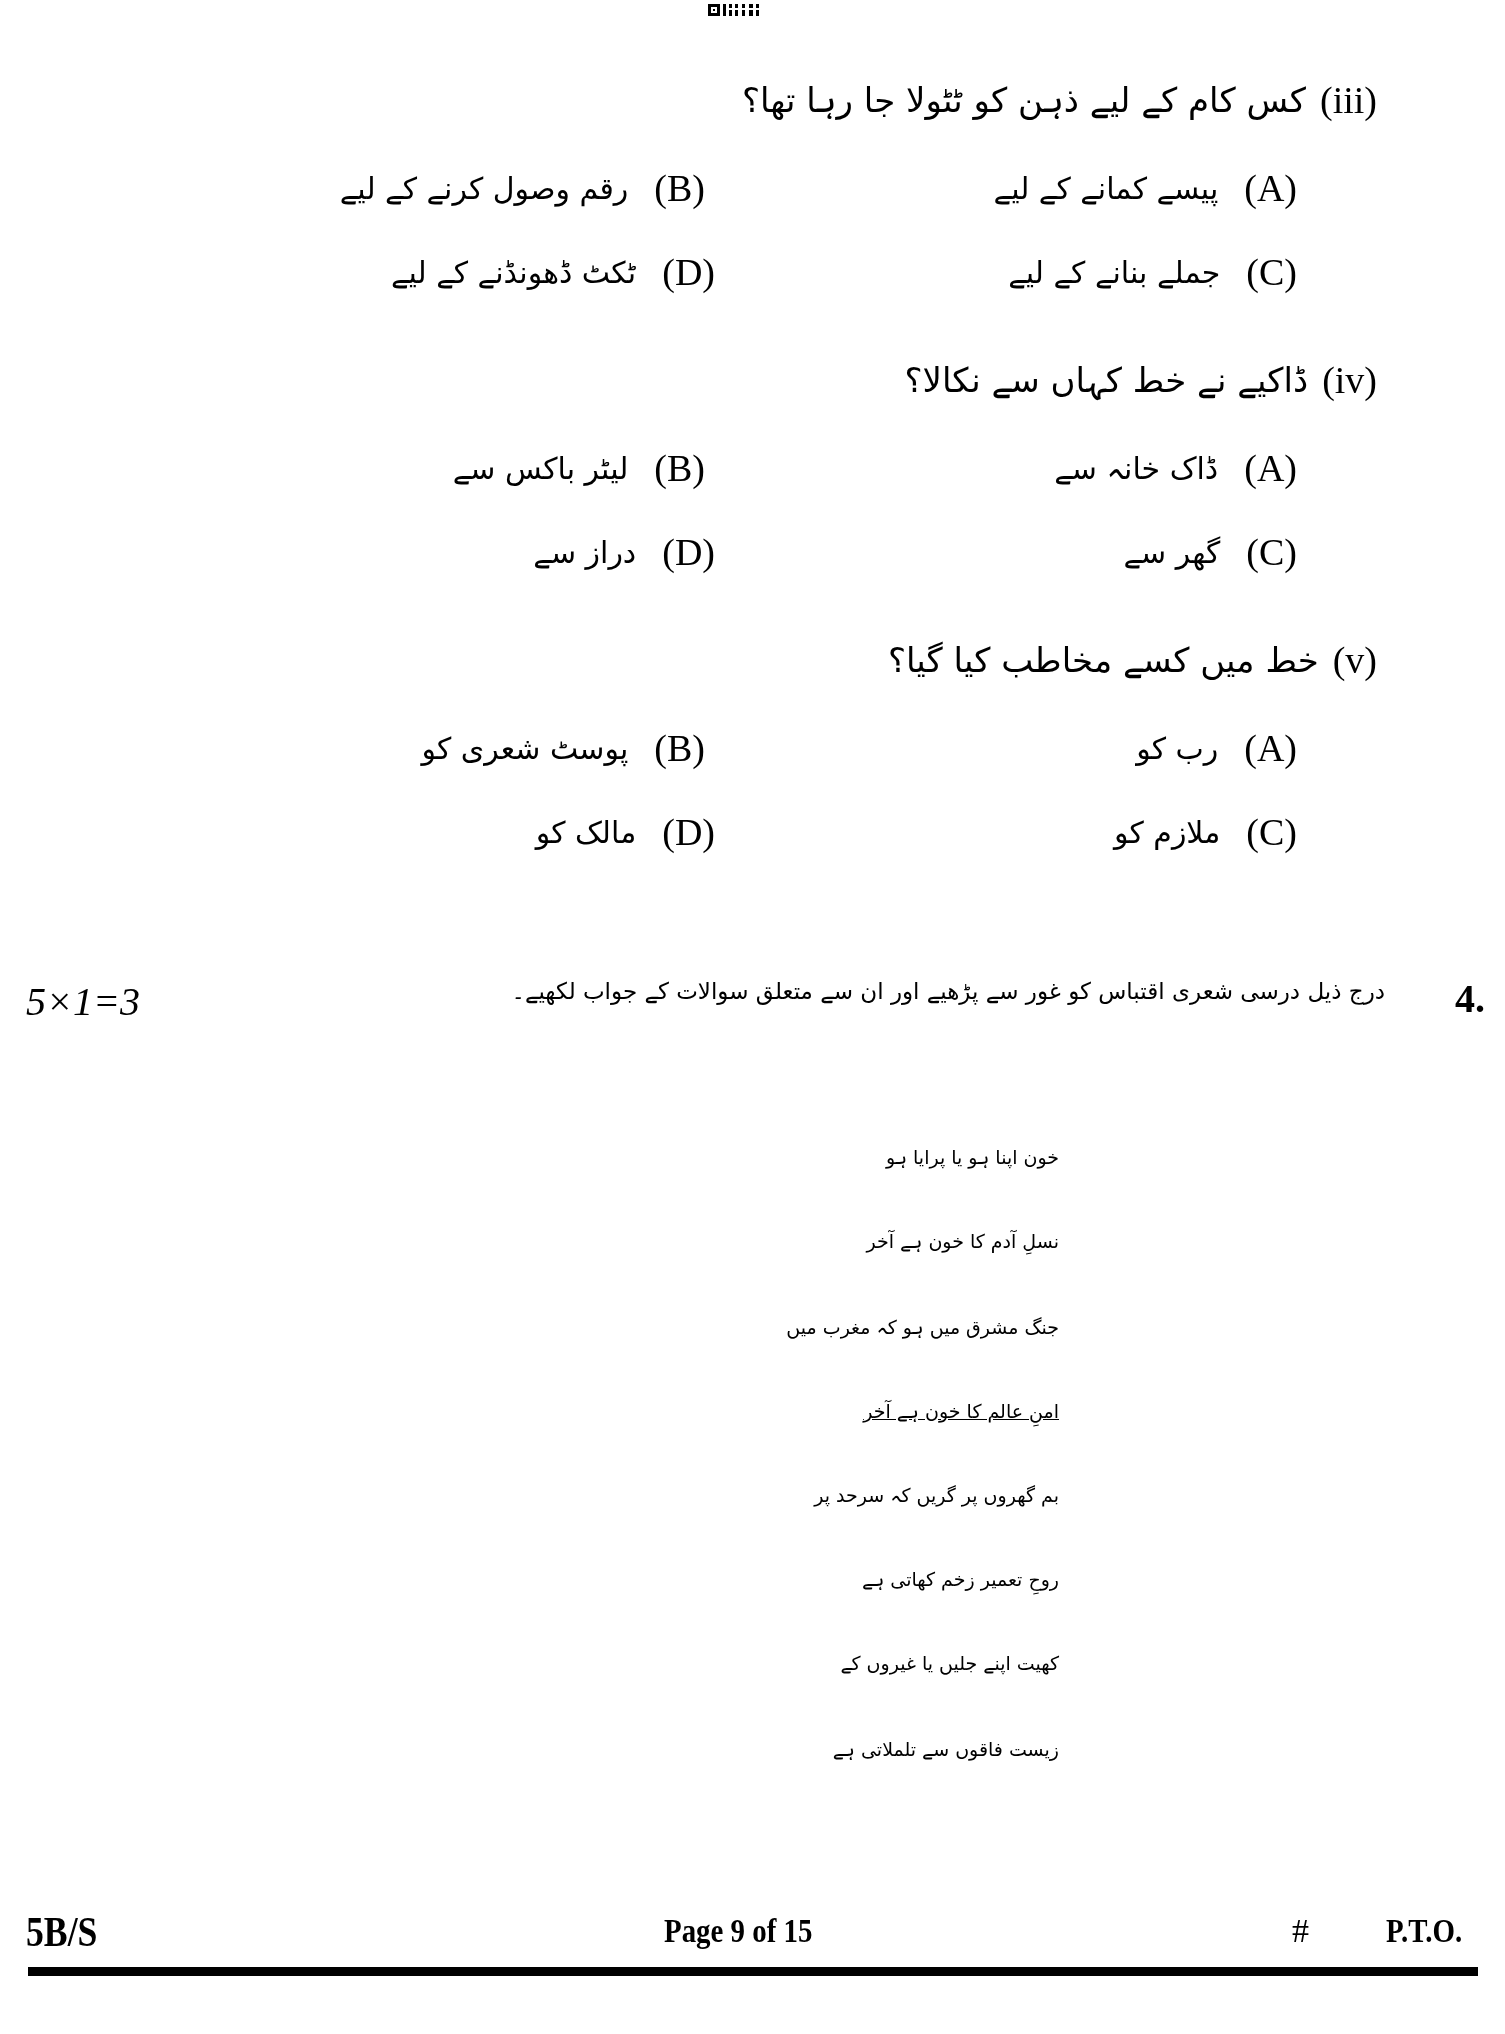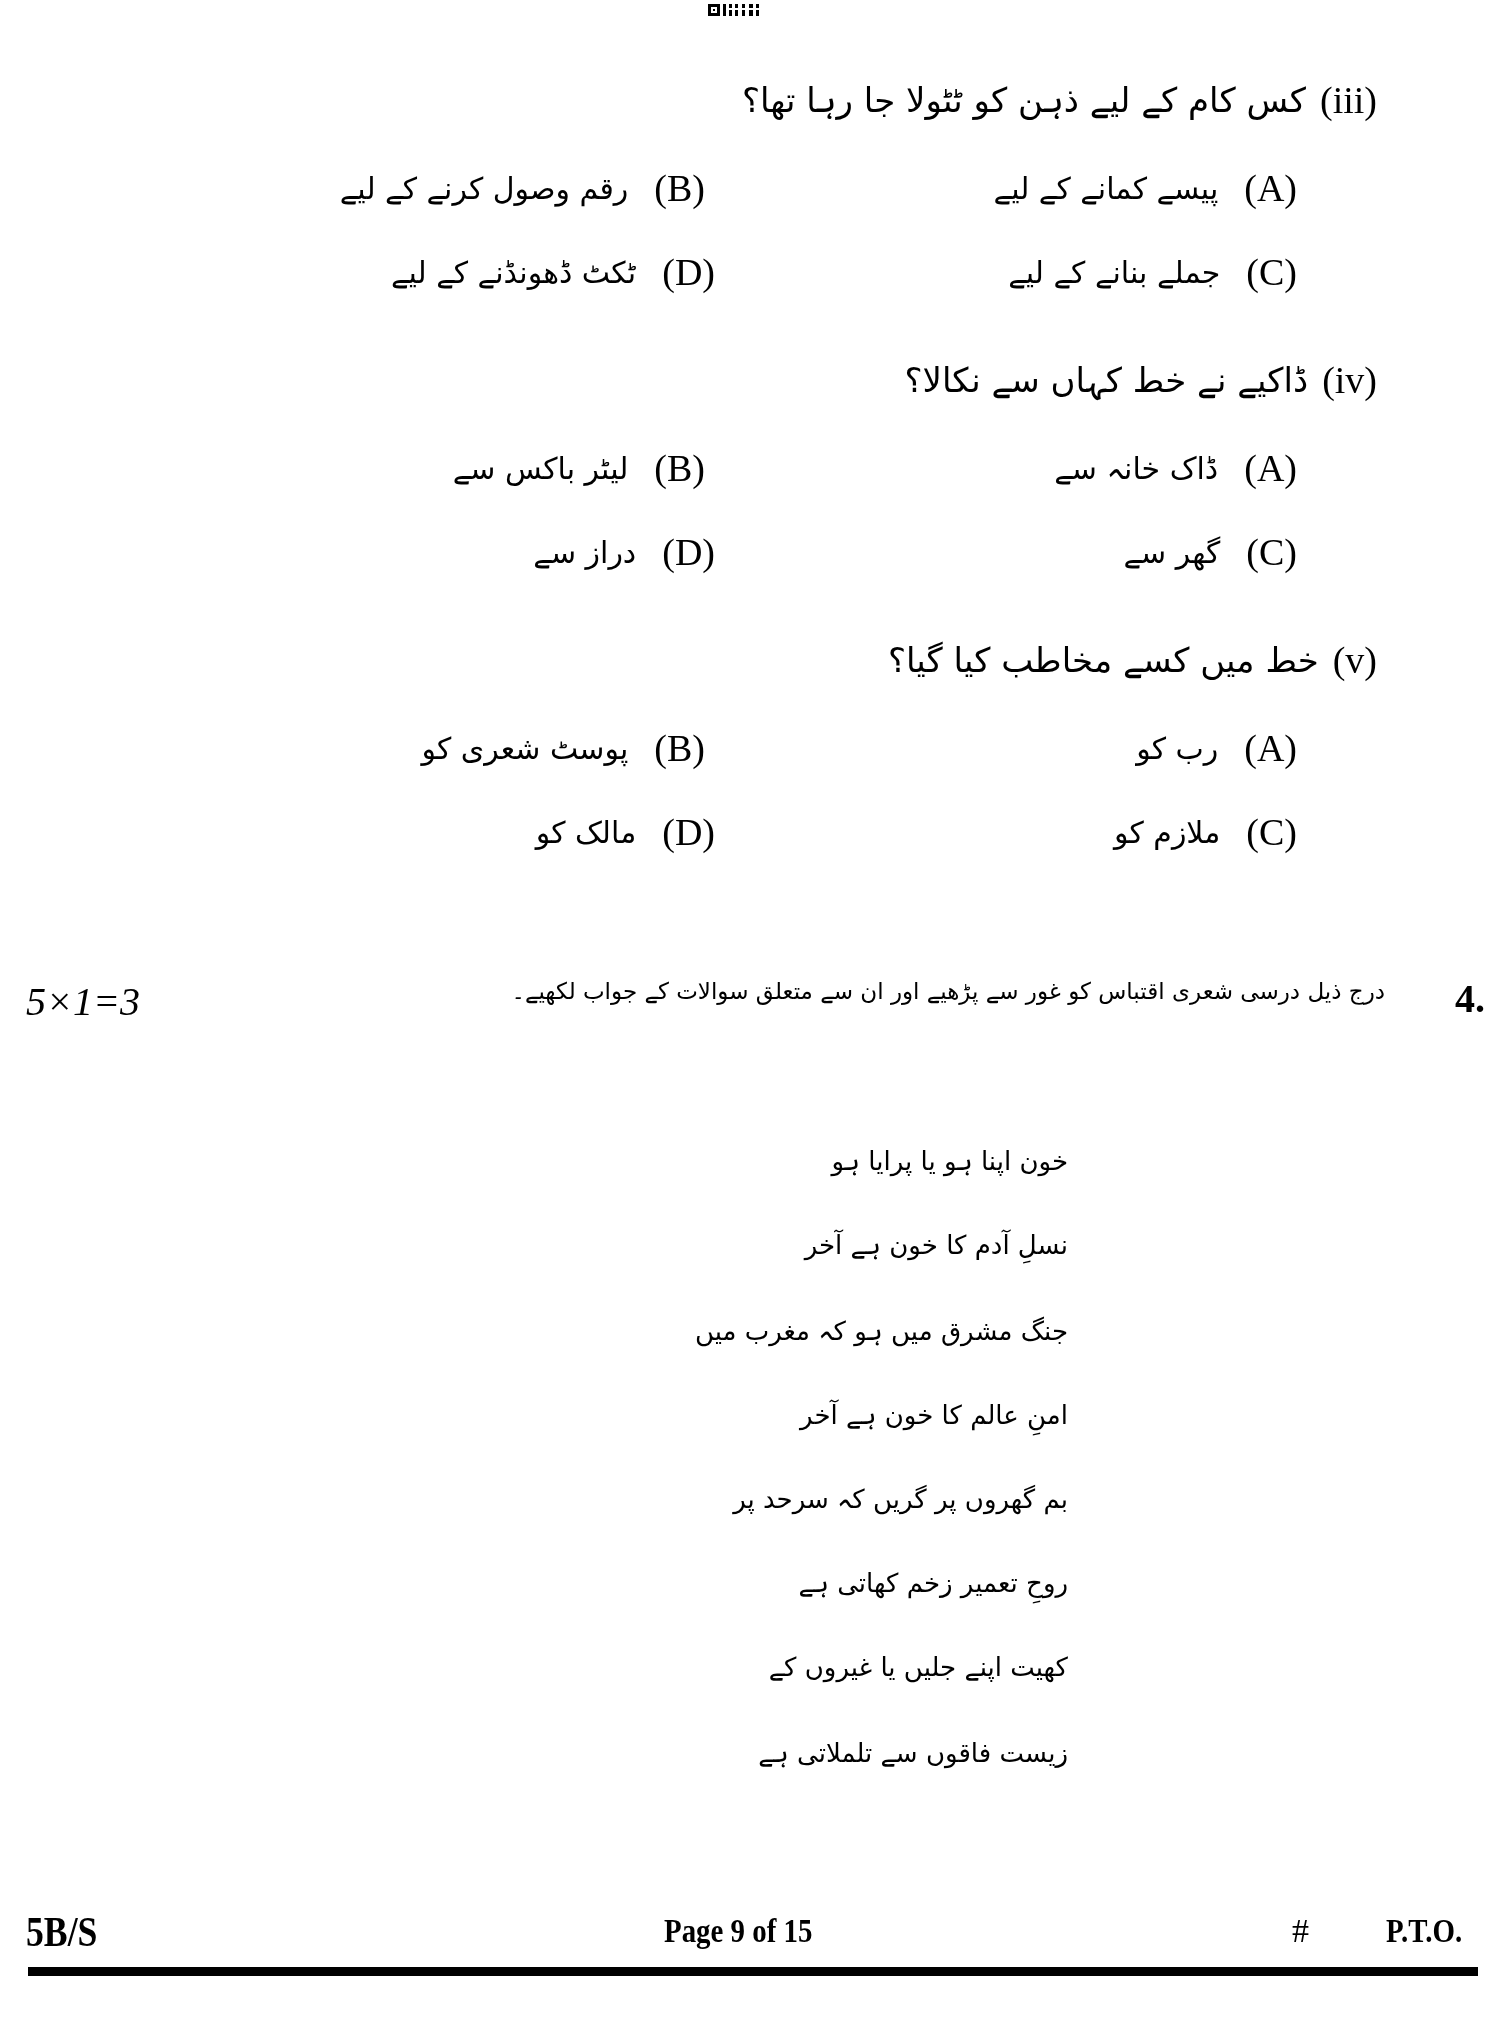--- a/index.html
+++ b/index.html
@@ -61,24 +61,24 @@
     .q4-text {
       right: 120px; top: 978px;
       direction: rtl; font-family: "DejaVu Sans", sans-serif; font-size: 23px; white-space: nowrap;
     }
     .q4-marks {
       left: 26px; top: 978px;
       font-family: "Liberation Serif", serif; font-style: italic; font-size: 40px;
     }
 
     .poem-line {
-      right: 437px;
+      right: 446px;
       direction: rtl;
       font-family: "DejaVu Sans", sans-serif;
-      font-size: 26px;
+      font-size: 19px;
       white-space: nowrap;
       text-align: right;
     }
 
     .footer-left {
       left: 26px; top: 1908px;
       font-family: "Liberation Serif", serif; font-weight: bold; font-size: 42px;
       transform: scaleX(0.85); transform-origin: left center;
     }
     .footer-center {
@@ -171,21 +171,21 @@
   <span class="txt">مالک کو</span>
 </div>
 
 <div class="abs q4-num">4.</div>
 <div class="abs q4-text">درج ذیل درسی شعری اقتباس کو غور سے پڑھیے اور ان سے متعلق سوالات کے جواب لکھیے۔</div>
 <div class="abs q4-marks">5×1=3</div>
 
 <div class="abs poem-line" style="top:1146px;">خون اپنا ہو یا پرایا ہو</div>
 <div class="abs poem-line" style="top:1230px;">نسلِ آدم کا خون ہے آخر</div>
 <div class="abs poem-line" style="top:1316px;">جنگ مشرق میں ہو کہ مغرب میں</div>
-<div class="abs poem-line" style="top:1400px;">امنِ عالم کا خون ہے آخر</div>
+<div class="abs poem-line" style="top:1400px;text-decoration:underline;">امنِ عالم کا خون ہے آخر</div>
 <div class="abs poem-line" style="top:1484px;">بم گھروں پر گریں کہ سرحد پر</div>
 <div class="abs poem-line" style="top:1568px;">روحِ تعمیر زخم کھاتی ہے</div>
 <div class="abs poem-line" style="top:1652px;">کھیت اپنے جلیں یا غیروں کے</div>
 <div class="abs poem-line" style="top:1738px;">زیست فاقوں سے تلملاتی ہے</div>
 
 <div class="abs footer-left">5B/S</div>
 <div class="abs footer-center">Page 9 of 15</div>
 <div class="abs footer-hash">#</div>
 <div class="abs footer-pto">P.T.O.</div>
 <div class="abs footer-rule"></div>

